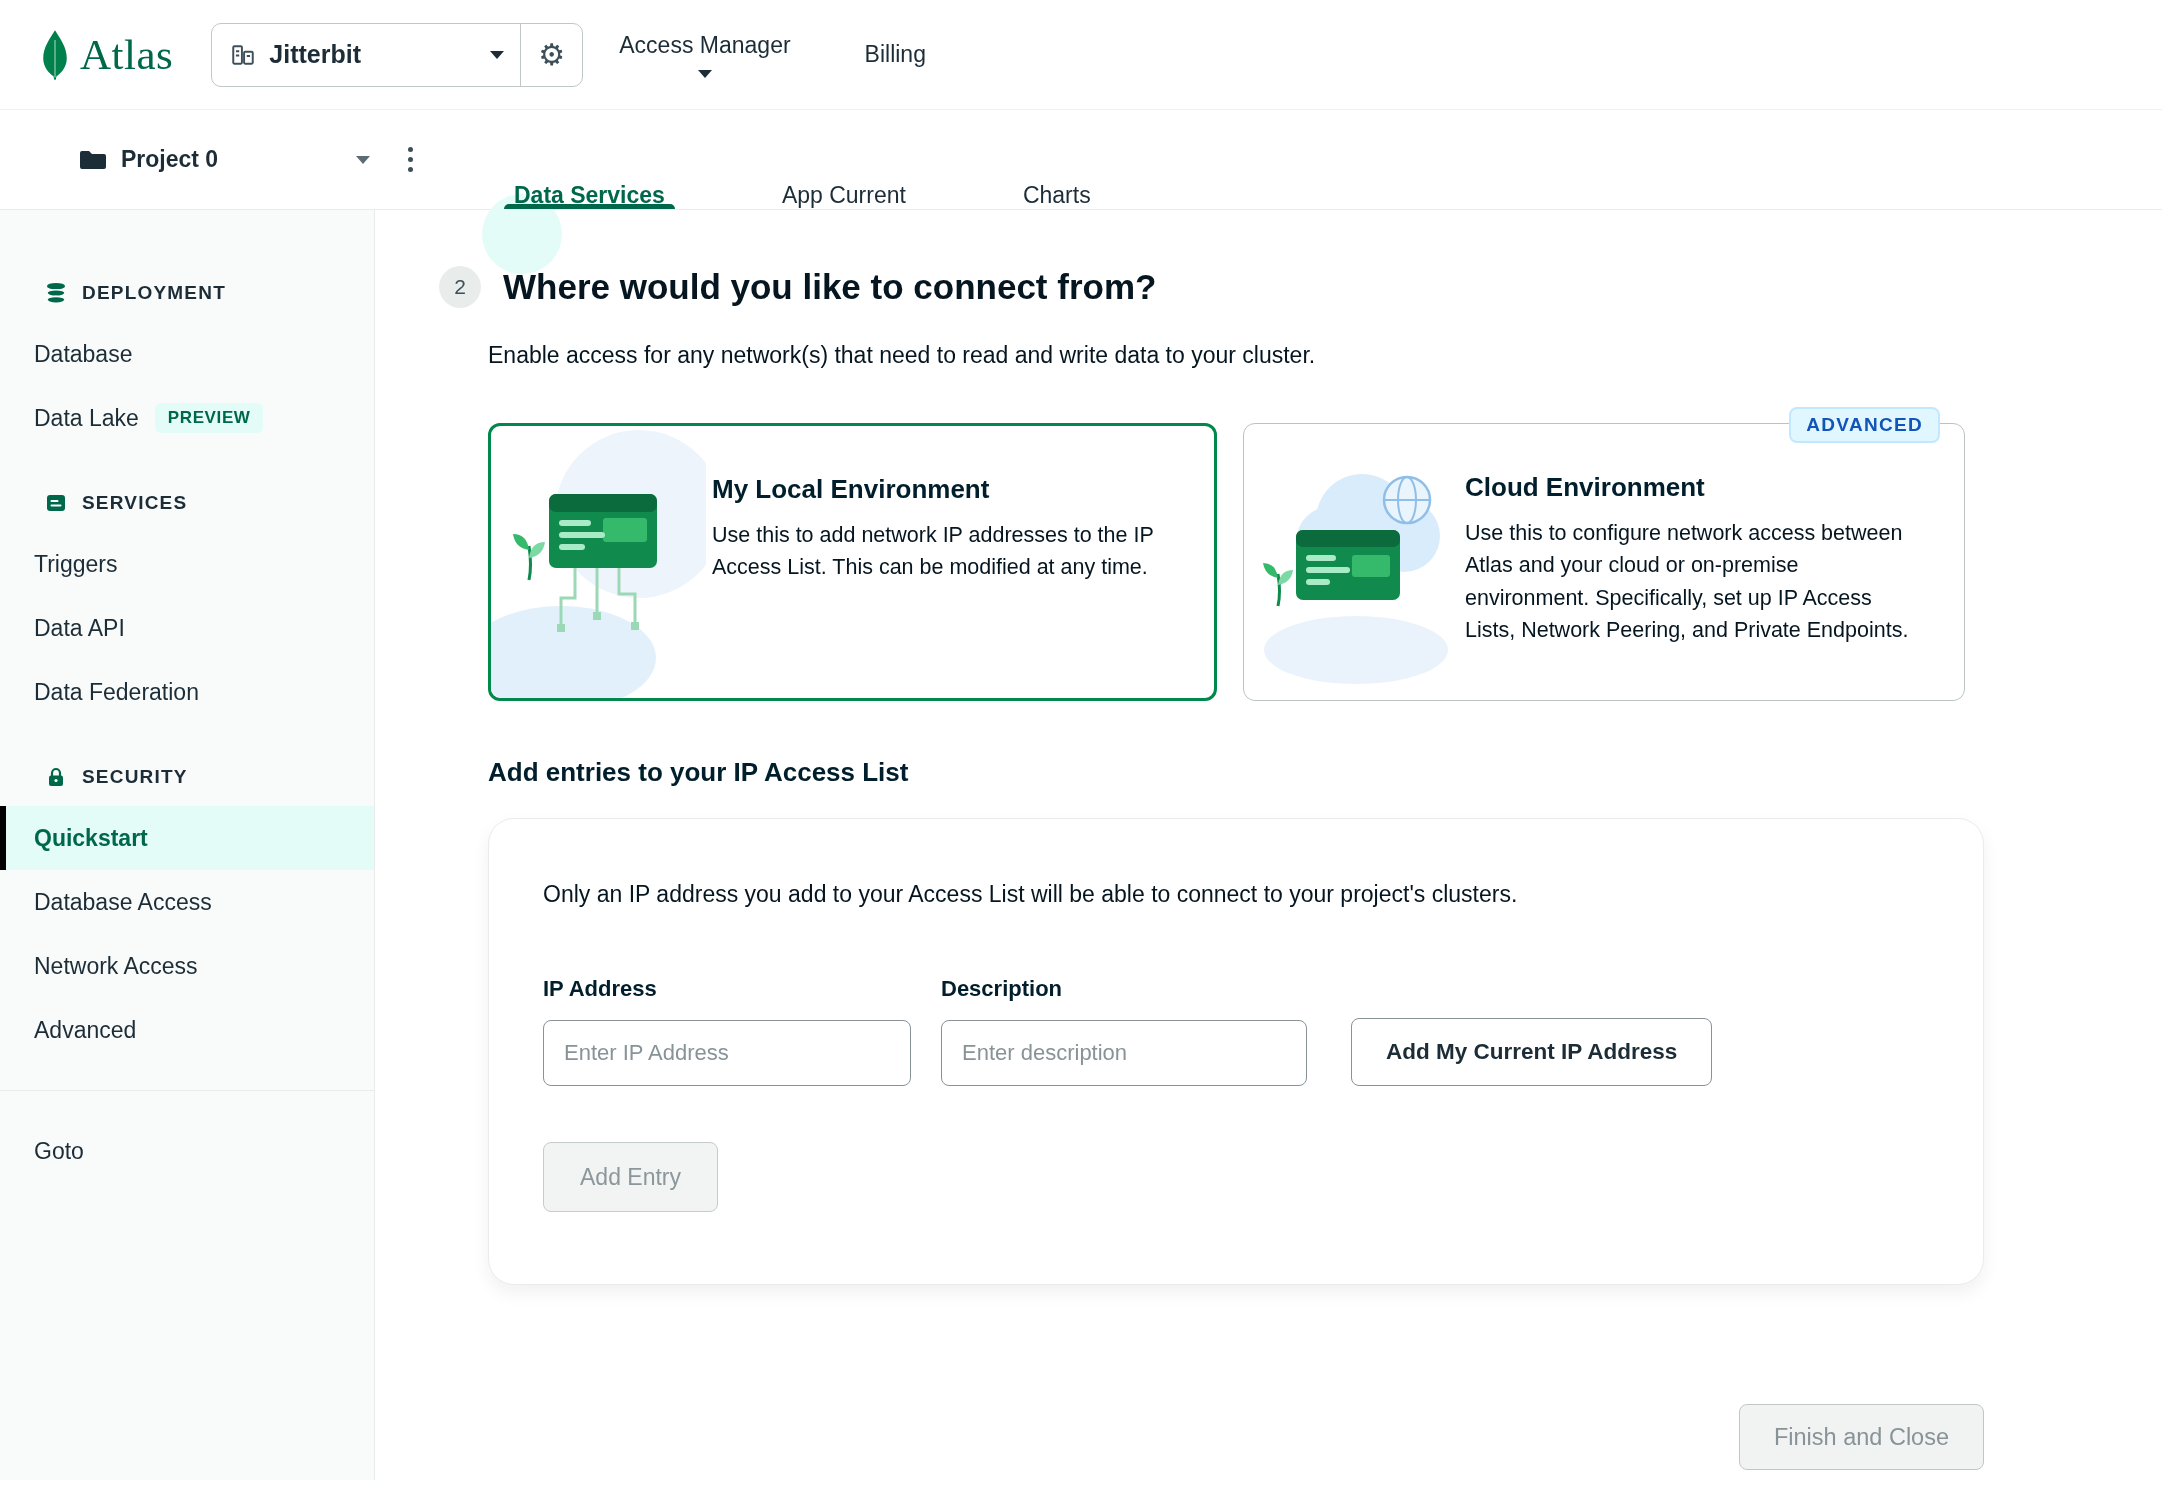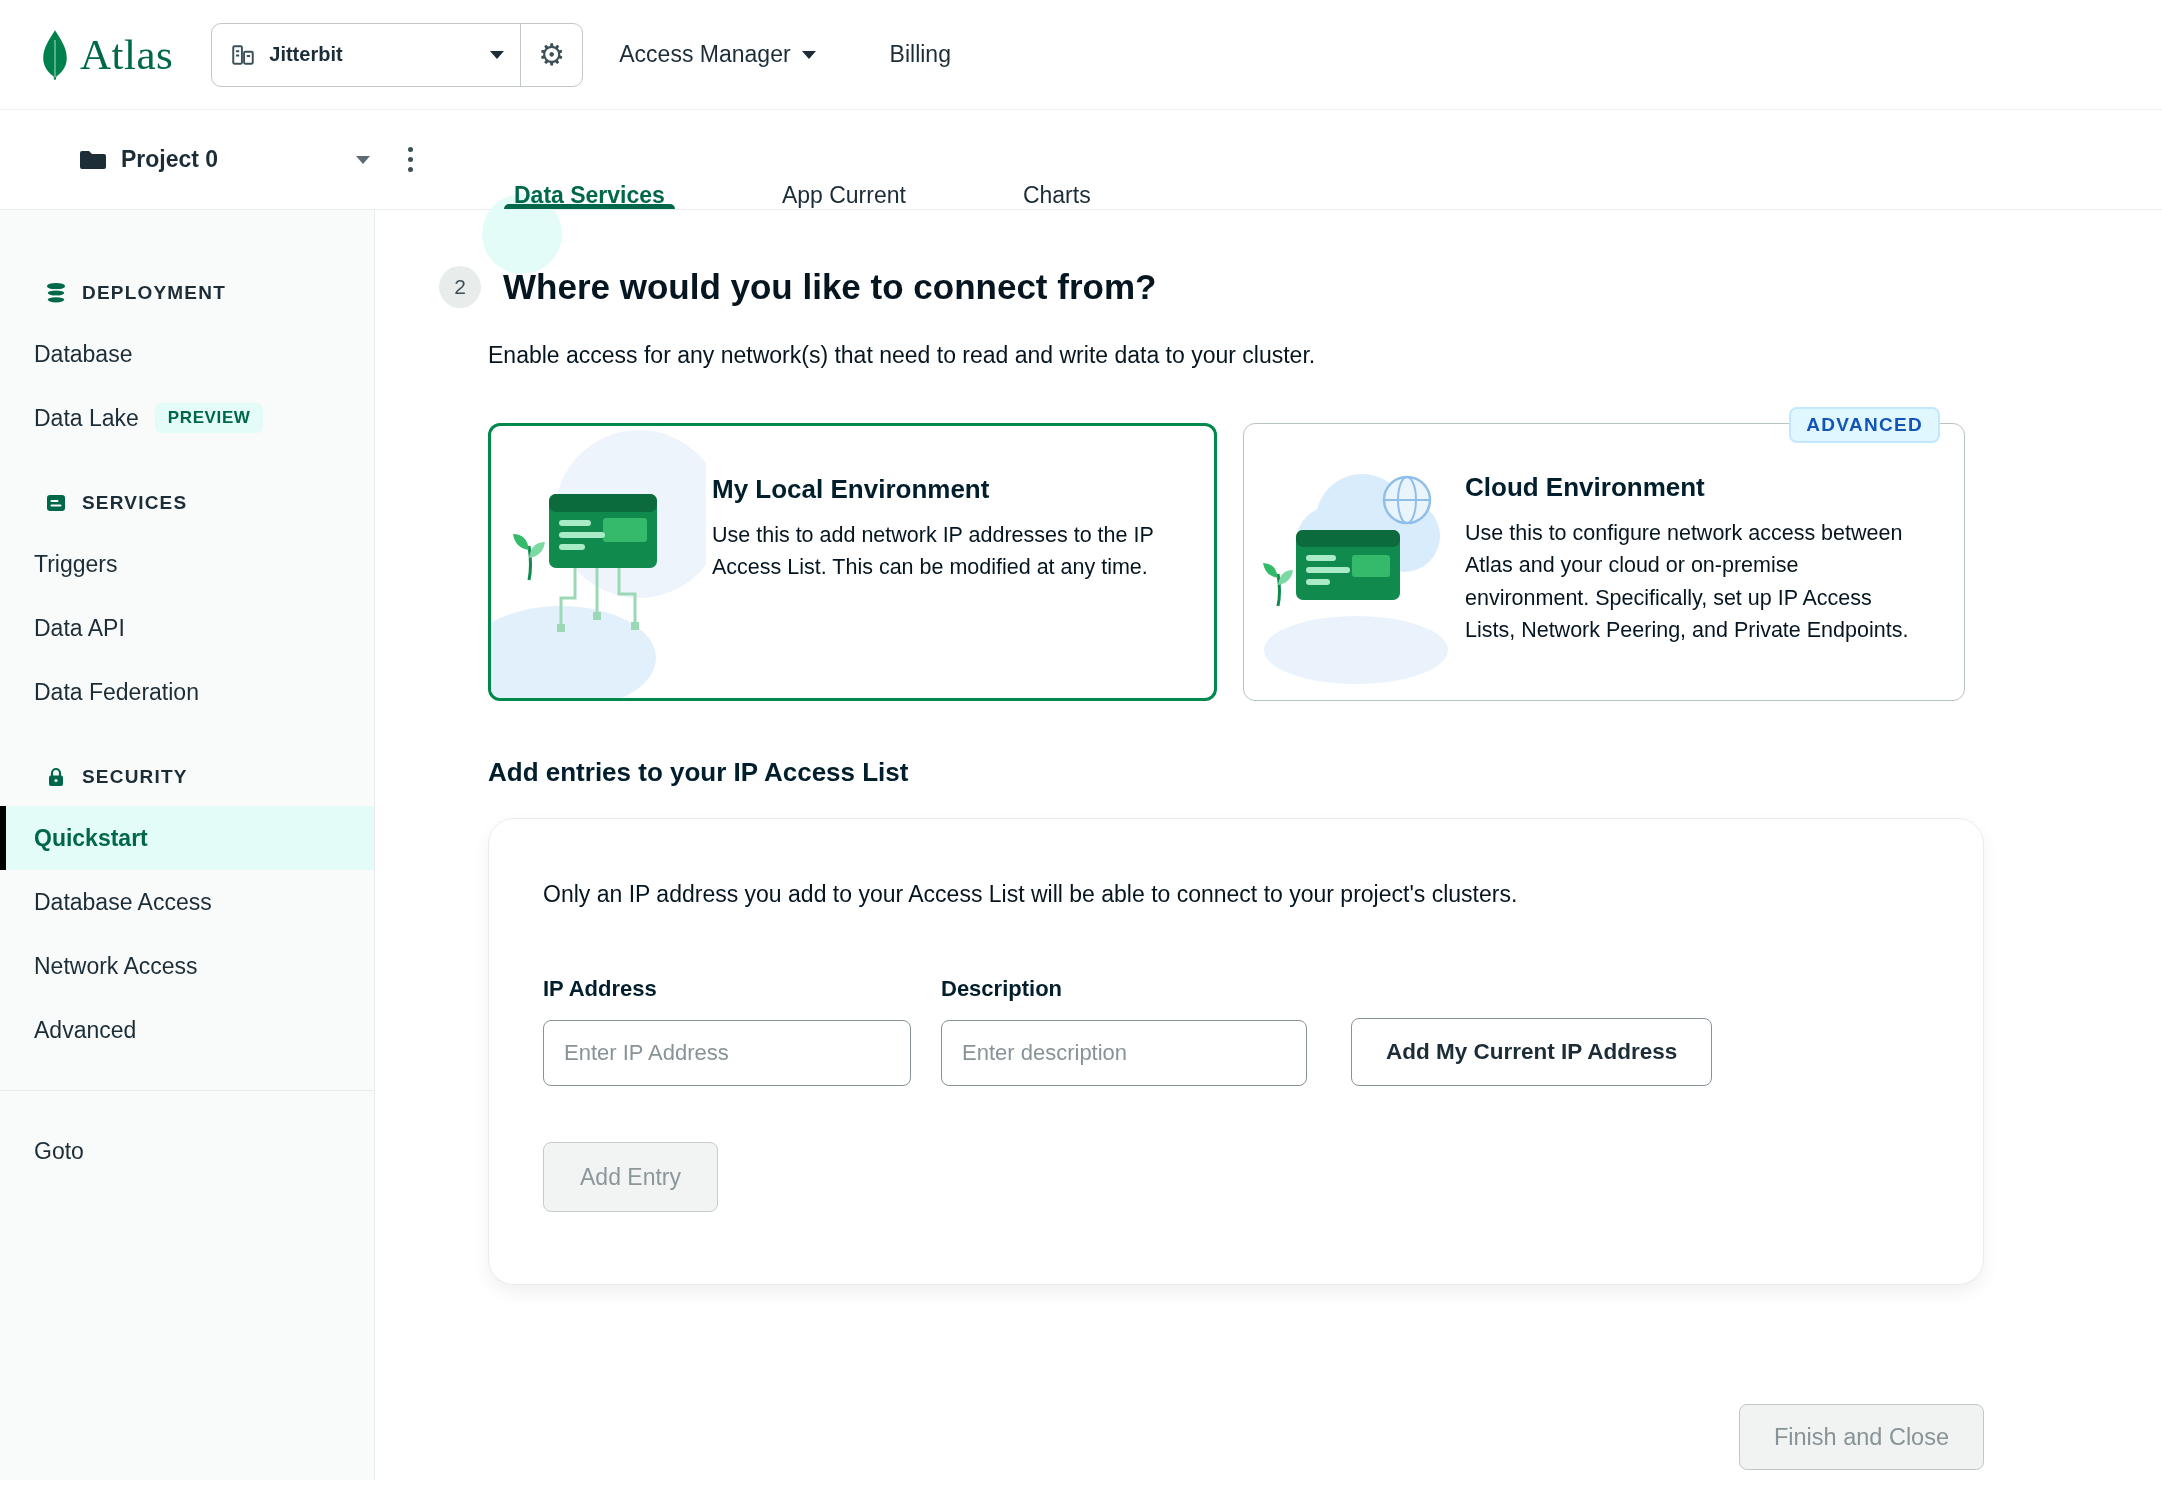--- a/index.html
+++ b/index.html
@@ -9,27 +9,27 @@
 
   
   .topbar { height:110px; display:flex; align-items:center; padding-left:40px;
     background:#fff; border-bottom:1px solid #EFF1F0; }
   .logo { display:flex; align-items:center; gap:10px; }
   .logo-text { font-family:"Liberation Serif", serif; font-size:43px; font-weight:500;
     color:#00684A; letter-spacing:.5px; }
   .org-picker { margin-left:38px; height:64px; width:372px; border:1px solid #C1C7C6;
     border-radius:10px; display:flex; align-items:stretch; background:#fff; }
   .org-main { flex:1; display:flex; align-items:center; gap:13px; padding:0 16px 0 18px;
-    font-weight:700; font-size:20px; color:#1C2D38; }
+    font-weight:700; font-size:25px; color:#1C2D38; }
   .org-main .caret { margin-left:auto; }
   .org-gear { width:62px; display:flex; align-items:center; justify-content:center;
     border-left:1px solid #C1C7C6; }
   .glyph-icon { font-family:"DejaVu Sans", sans-serif; font-size:30px; color:#3D4F58; line-height:1; }
   .top-nav { margin-left:36px; display:flex; align-items:center; gap:74px; font-size:23px; color:#1C2D38; }
-  .nav-link { display:flex; align-items:center; gap:11px; }
+  .nav-link { display:flex; align-items:center; gap:11px;flex-direction:column; }
   .caret { width:0; height:0; border-left:7px solid transparent; border-right:7px solid transparent;
     border-top:8px solid #1C2D38; }
 
   
   .projectbar { height:100px; display:flex; align-items:center; padding-left:78px;
     border-bottom:1px solid #E8EDEB; background:#fff; position:relative; }
   .project-picker { display:flex; align-items:center; gap:15px; width:292px;
     font-weight:700; font-size:23px; color:#1C2D38; }
   .project-picker .caret { margin-left:auto; border-top-color:#5C6C75; }
   .kebab { margin-left:32px; display:flex; flex-direction:column; align-items:center; padding:6px; }

